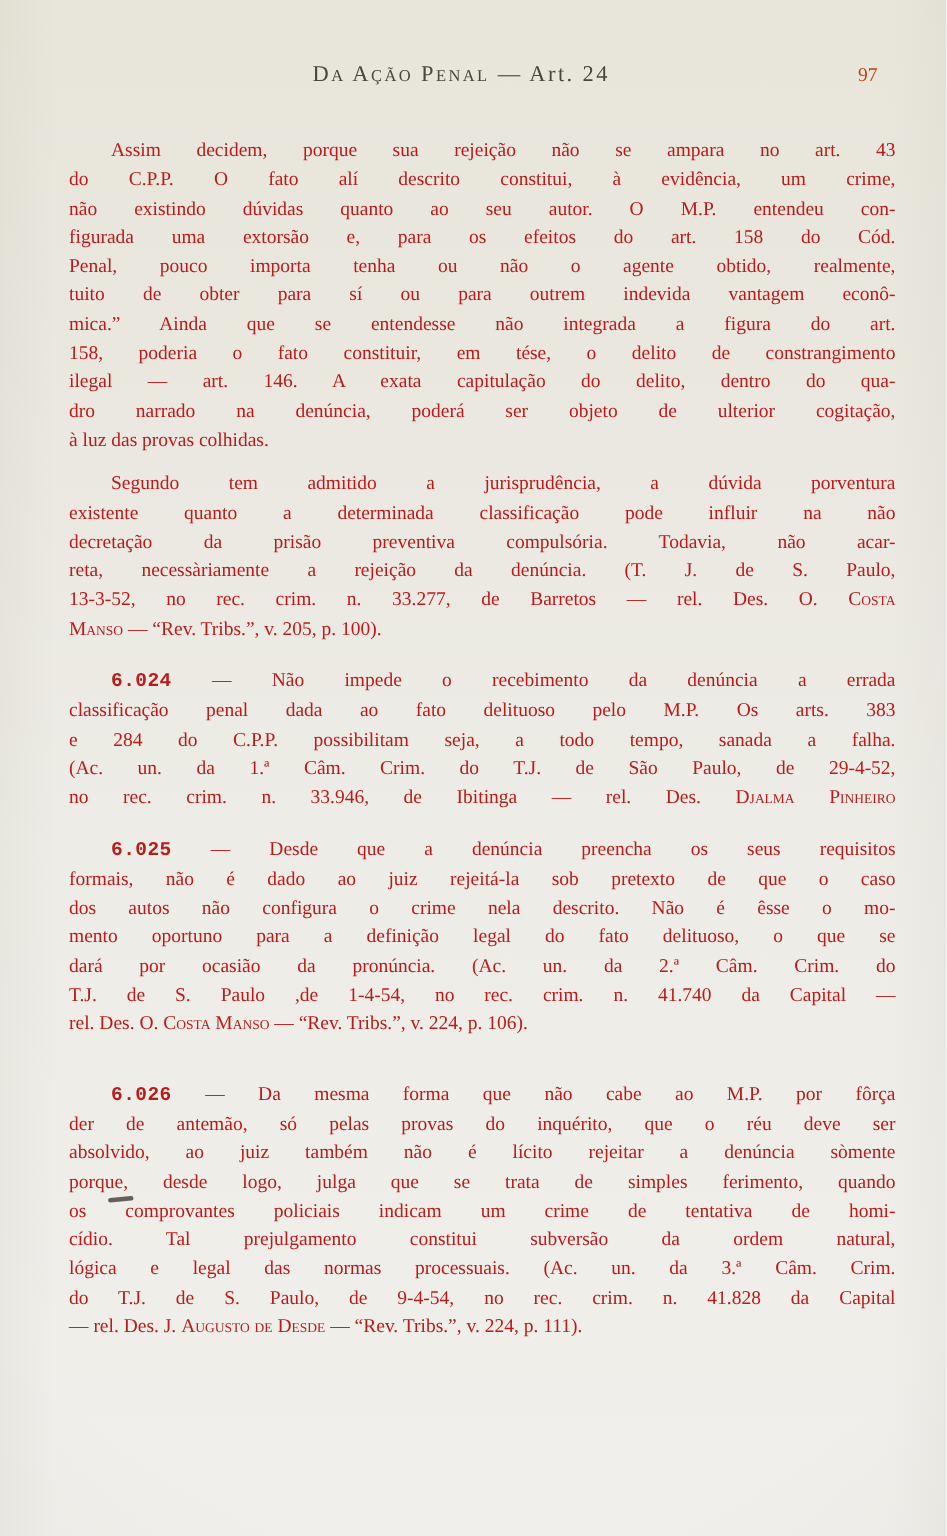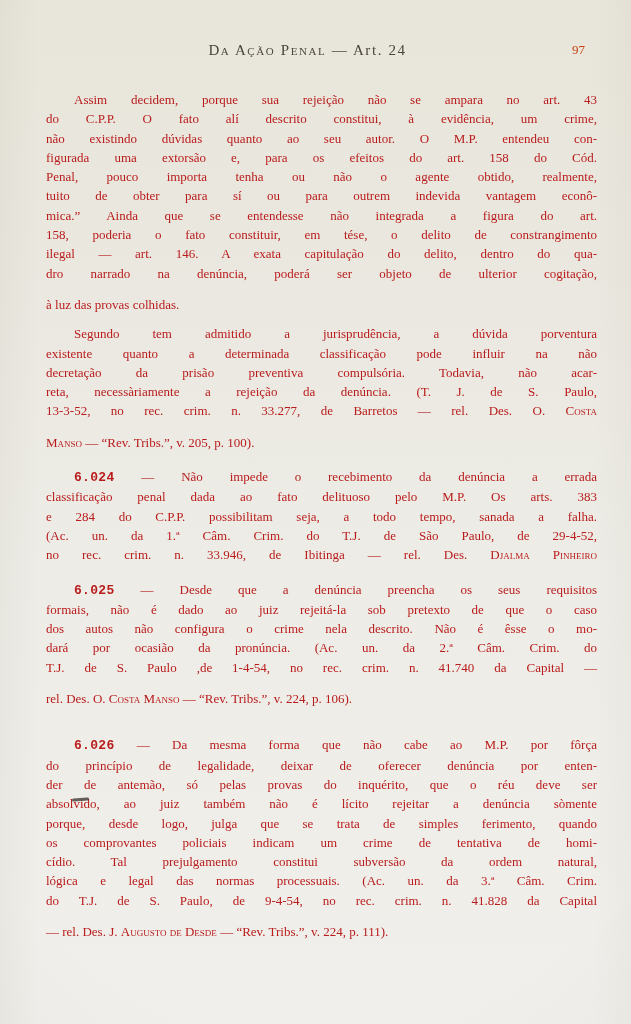--- a/index.html
+++ b/index.html
@@ -32,21 +32,21 @@
     position: absolute; right: 12px; top: 0; font-size: 13px; color: #c2410c;
   }
 
   .sc { font-variant: small-caps; }
 
   .text-block {
     position: absolute; top: 90px; left: 46px; width: 551px;
     font-size: 13px; line-height: 19.3px; color: #b91c1c;
   }
   .line { text-align: justify; text-align-last: justify; }
-  .line.last { text-align-last: left; margin-top: 12px; }
+  .line.last { text-align-last: left; }
   .line.first { text-indent: 28px; }
   .line b { font-weight: bold; letter-spacing: 0.3px; font-family: Liberation Mono, monospace; }
 
   
   #p1 { margin-top: 10px; }
   #p2 { margin-top: 15px; }
   #p3 { margin-top: 15px; }
   #p4 { margin-top: 27px; }
 
   
@@ -95,27 +95,27 @@
         <div class="line first"><b>6.024</b> — Não impede o recebimento da denúncia a errada</div>
         <div class="line">classificação penal dada ao fato delituoso pelo M.P. Os arts. 383</div>
         <div class="line">e 284 do C.P.P. possibilitam seja, a todo tempo, sanada a falha.</div>
         <div class="line">(Ac. un. da 1.ª Câm. Crim. do T.J. de São Paulo, de 29-4-52,</div>
         <div class="line">no rec. crim. n. 33.946, de Ibitinga — rel. Des. <span class="sc">Djalma Pinheiro</span></div>
       </div>
       <div class="paragraph" id="p3">
         <div class="line first"><b>6.025</b> — Desde que a denúncia preencha os seus requisitos</div>
         <div class="line">formais, não é dado ao juiz rejeitá-la sob pretexto de que o caso</div>
         <div class="line">dos autos não configura o crime nela descrito. Não é êsse o mo-</div>
+        <div class="line">mento oportuno para a definição legal do fato delituoso, o que se</div>
         <div class="line">dará por ocasião da pronúncia. (Ac. un. da 2.ª Câm. Crim. do</div>
         <div class="line">T.J. de S. Paulo ,de 1-4-54, no rec. crim. n. 41.740 da Capital —</div>
         <div class="line last">rel. Des. O. <span class="sc">Costa Manso</span> — “Rev. Tribs.”, v. 224, p. 106).</div>
       </div>
       <div class="paragraph" id="p4">
         <div class="line first"><b>6.026</b> — Da mesma forma que não cabe ao M.P. por fôrça</div>
-        <div class="line">do princípio de legalidade, deixar de oferecer denúncia por enten-</div>
         <div class="line">der de antemão, só pelas provas do inquérito, que o réu deve ser</div>
         <div class="line">absolvido, ao juiz também não é lícito rejeitar a denúncia sòmente</div>
         <div class="line">porque, desde logo, julga que se trata de simples ferimento, quando</div>
         <div class="line">os comprovantes policiais indicam um crime de tentativa de homi-</div>
         <div class="line">cídio. Tal prejulgamento constitui subversão da ordem natural,</div>
         <div class="line">lógica e legal das normas processuais. (Ac. un. da 3.ª Câm. Crim.</div>
         <div class="line">do T.J. de S. Paulo, de 9-4-54, no rec. crim. n. 41.828 da Capital</div>
         <div class="line last">— rel. Des. J. <span class="sc">Augusto de Desde</span> — “Rev. Tribs.”, v. 224, p. 111).</div>
       </div>
     </div>

